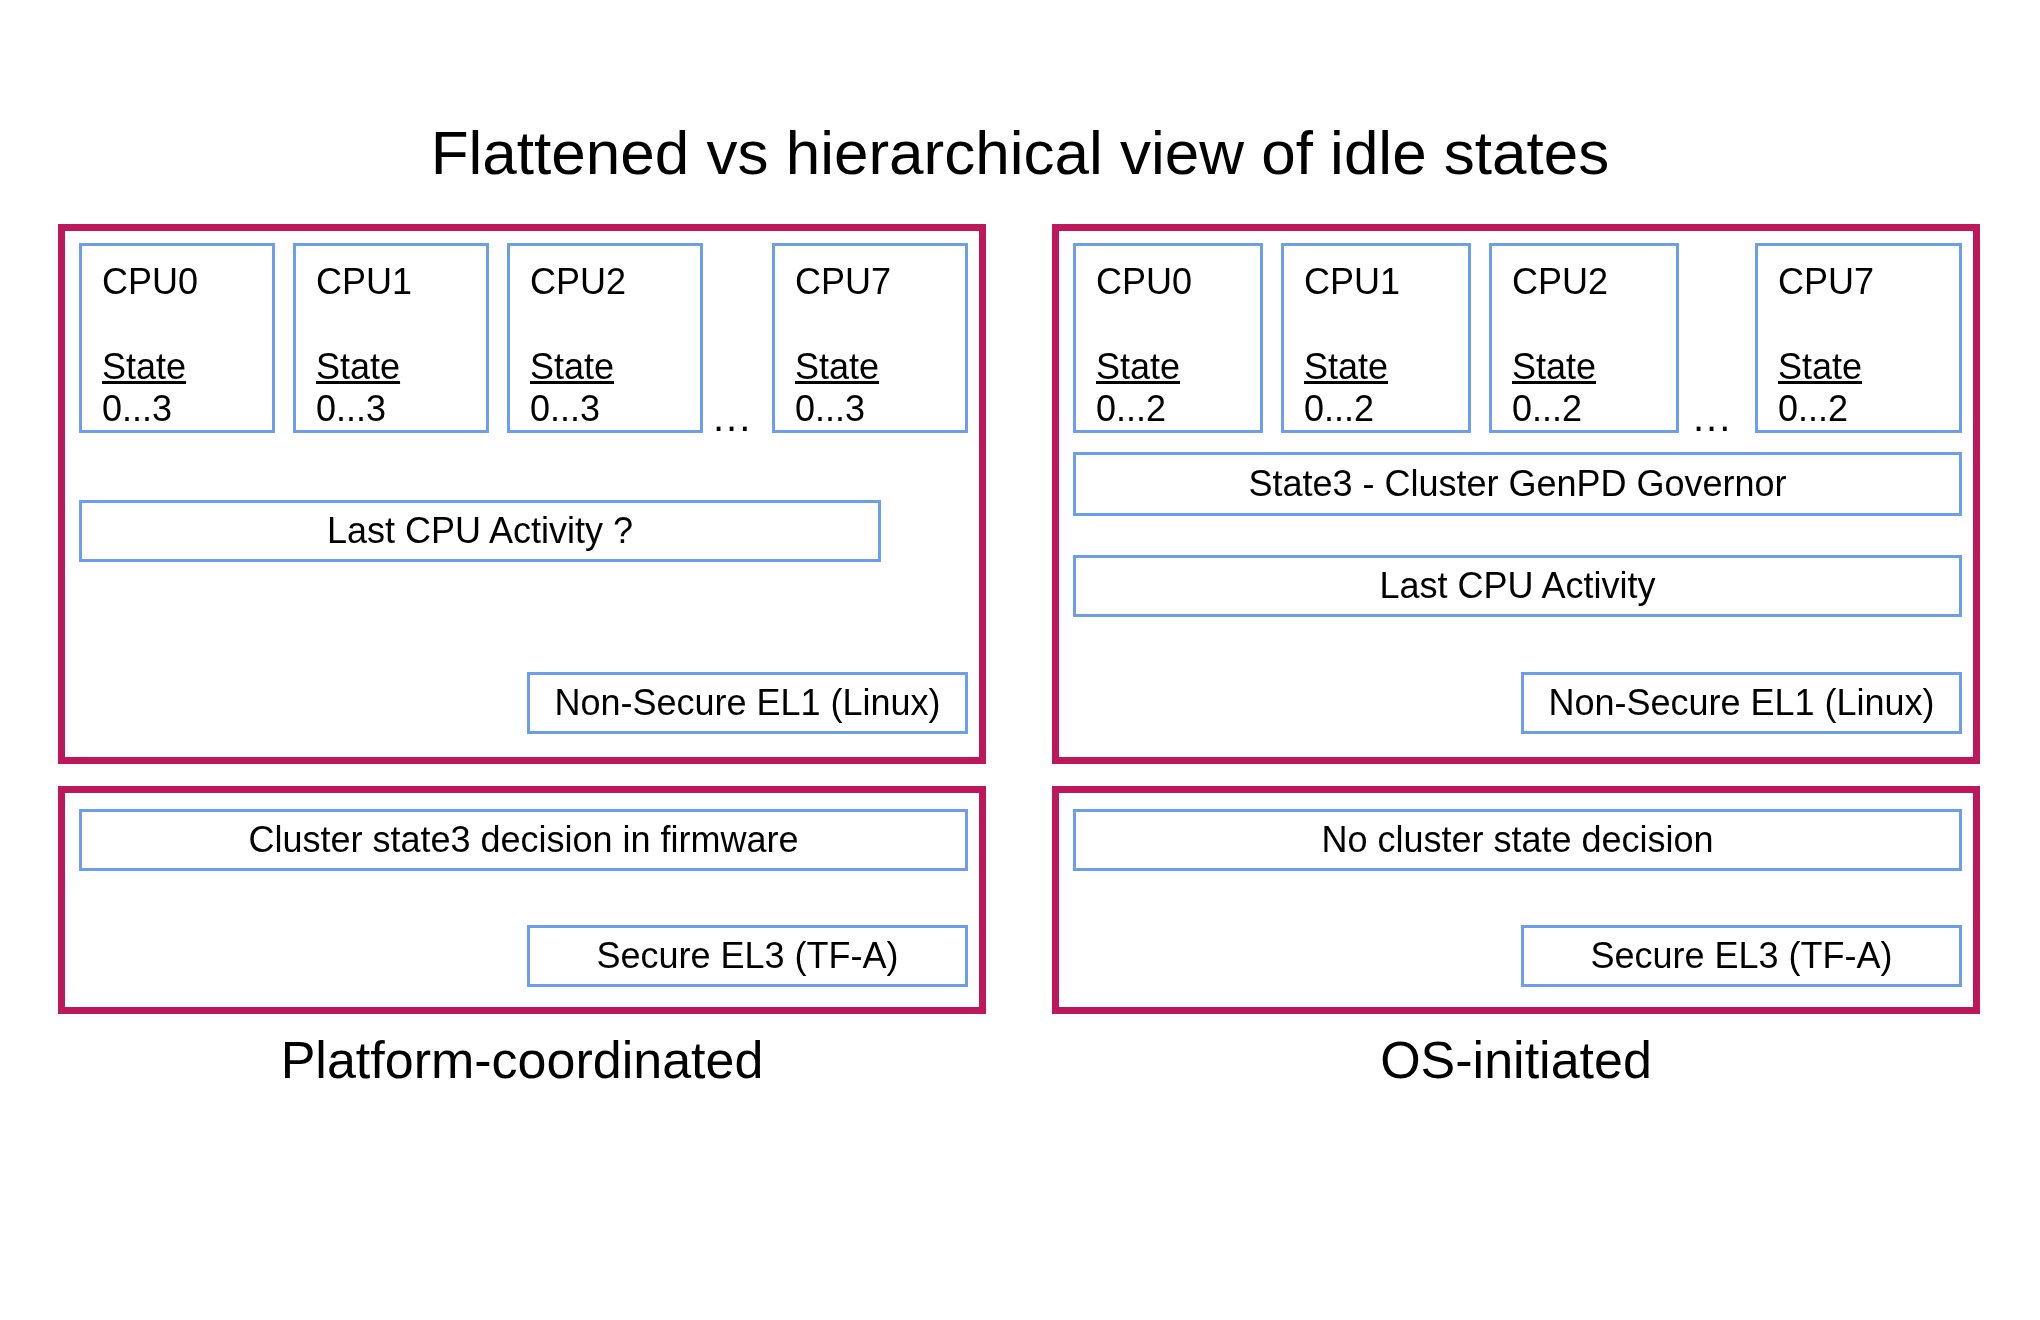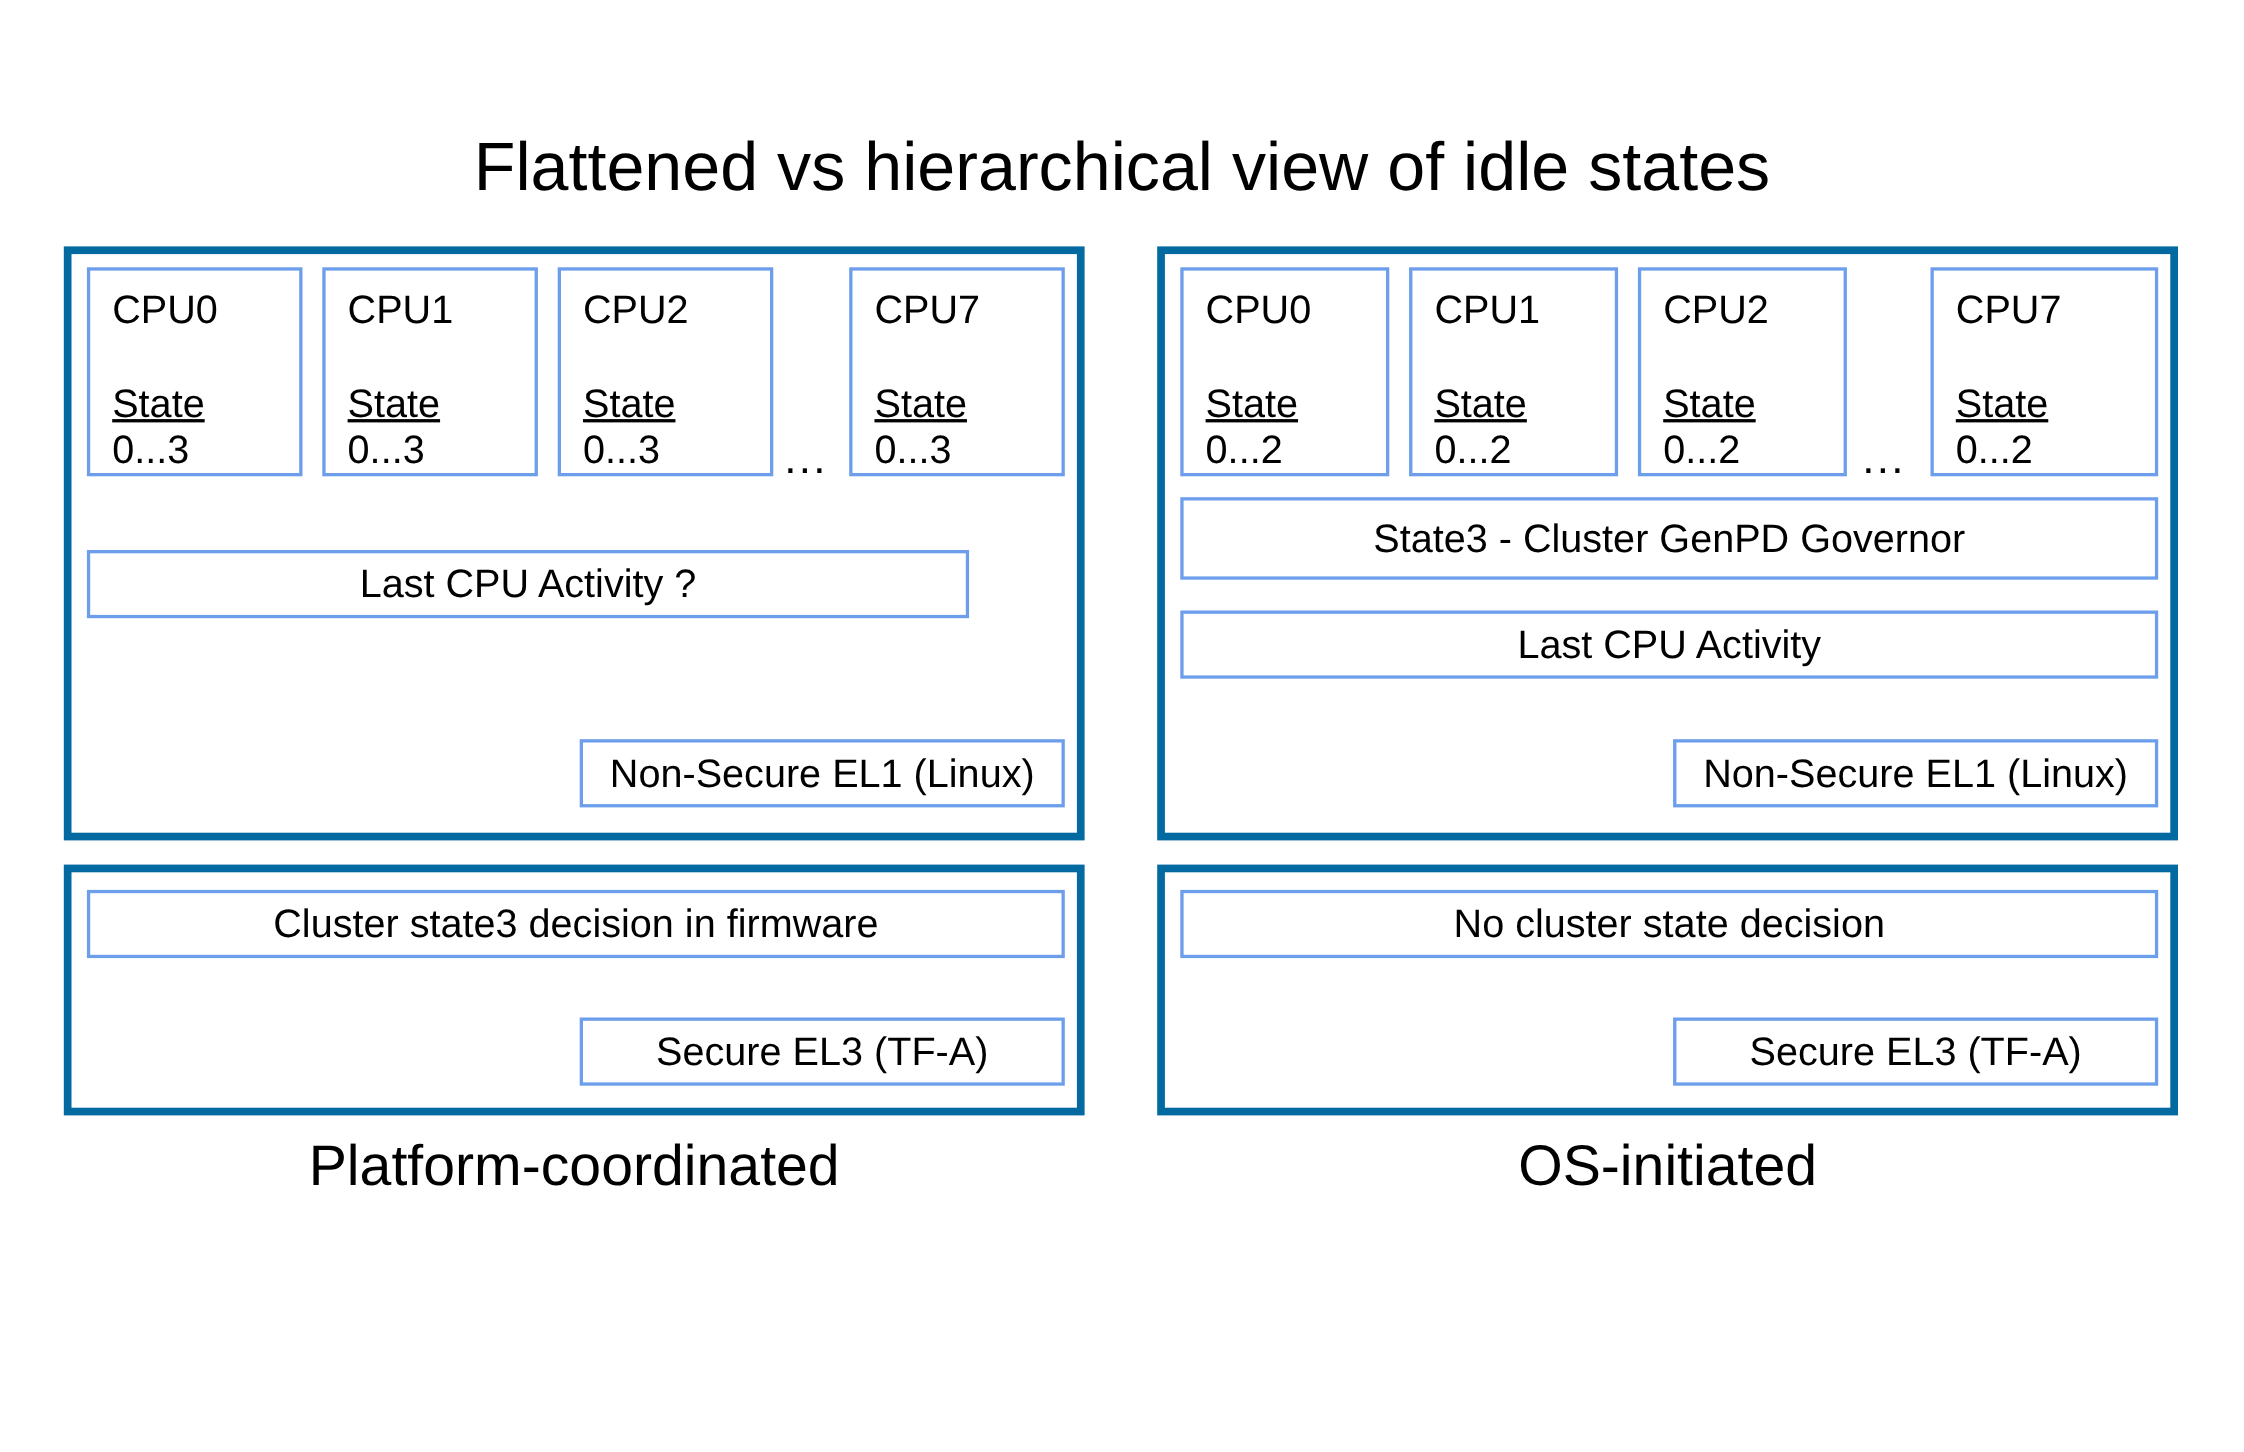--- a/index.html
+++ b/index.html
@@ -34,21 +34,21 @@
     line-height: 70px;
     font-weight: 400;
     letter-spacing: 0px;
     white-space: nowrap;
   }
 
   
   .panel {
     position: absolute;
     box-sizing: border-box;
-    border: 7px solid #0369a1;
+    border: 7px solid #be185d;
     background: #ffffff;
   }
 
   .panel-os-top    { left: 58px;   top: 224px; width: 928px; height: 540px; }
   .panel-os-bottom { left: 58px;   top: 786px; width: 928px; height: 228px; }
   .panel-fw-top    { left: 1052px; top: 224px; width: 928px; height: 540px; }
   .panel-fw-bottom { left: 1052px; top: 786px; width: 928px; height: 228px; }
 
   
   .box {
@@ -194,21 +194,21 @@
     </div>
 
     <div class="ellipsis" style="left:634px; top:166px;">...</div>
 
     <div class="box cpu-box" style="left:696px; top:12px; width:207px; height:190px;">
       <div class="cpu-label">CPU7</div>
       <div class="cpu-state">State</div>
       <div class="cpu-state-range">0...2</div>
     </div>
 
-    <div class="box bar" style="left:14px; top:221px; width:889px; height:75px;">
+    <div class="box bar" style="left:14px; top:221px; width:889px; height:64px;">
       <span>State3 - Cluster GenPD Governor</span>
     </div>
 
     <div class="box bar" style="left:14px; top:324px; width:889px; height:62px;">
       <span>Last CPU Activity</span>
     </div>
 
     <div class="box bar" style="left:462px; top:441px; width:441px; height:62px;">
       <span>Non-Secure EL1 (Linux)</span>
     </div>

